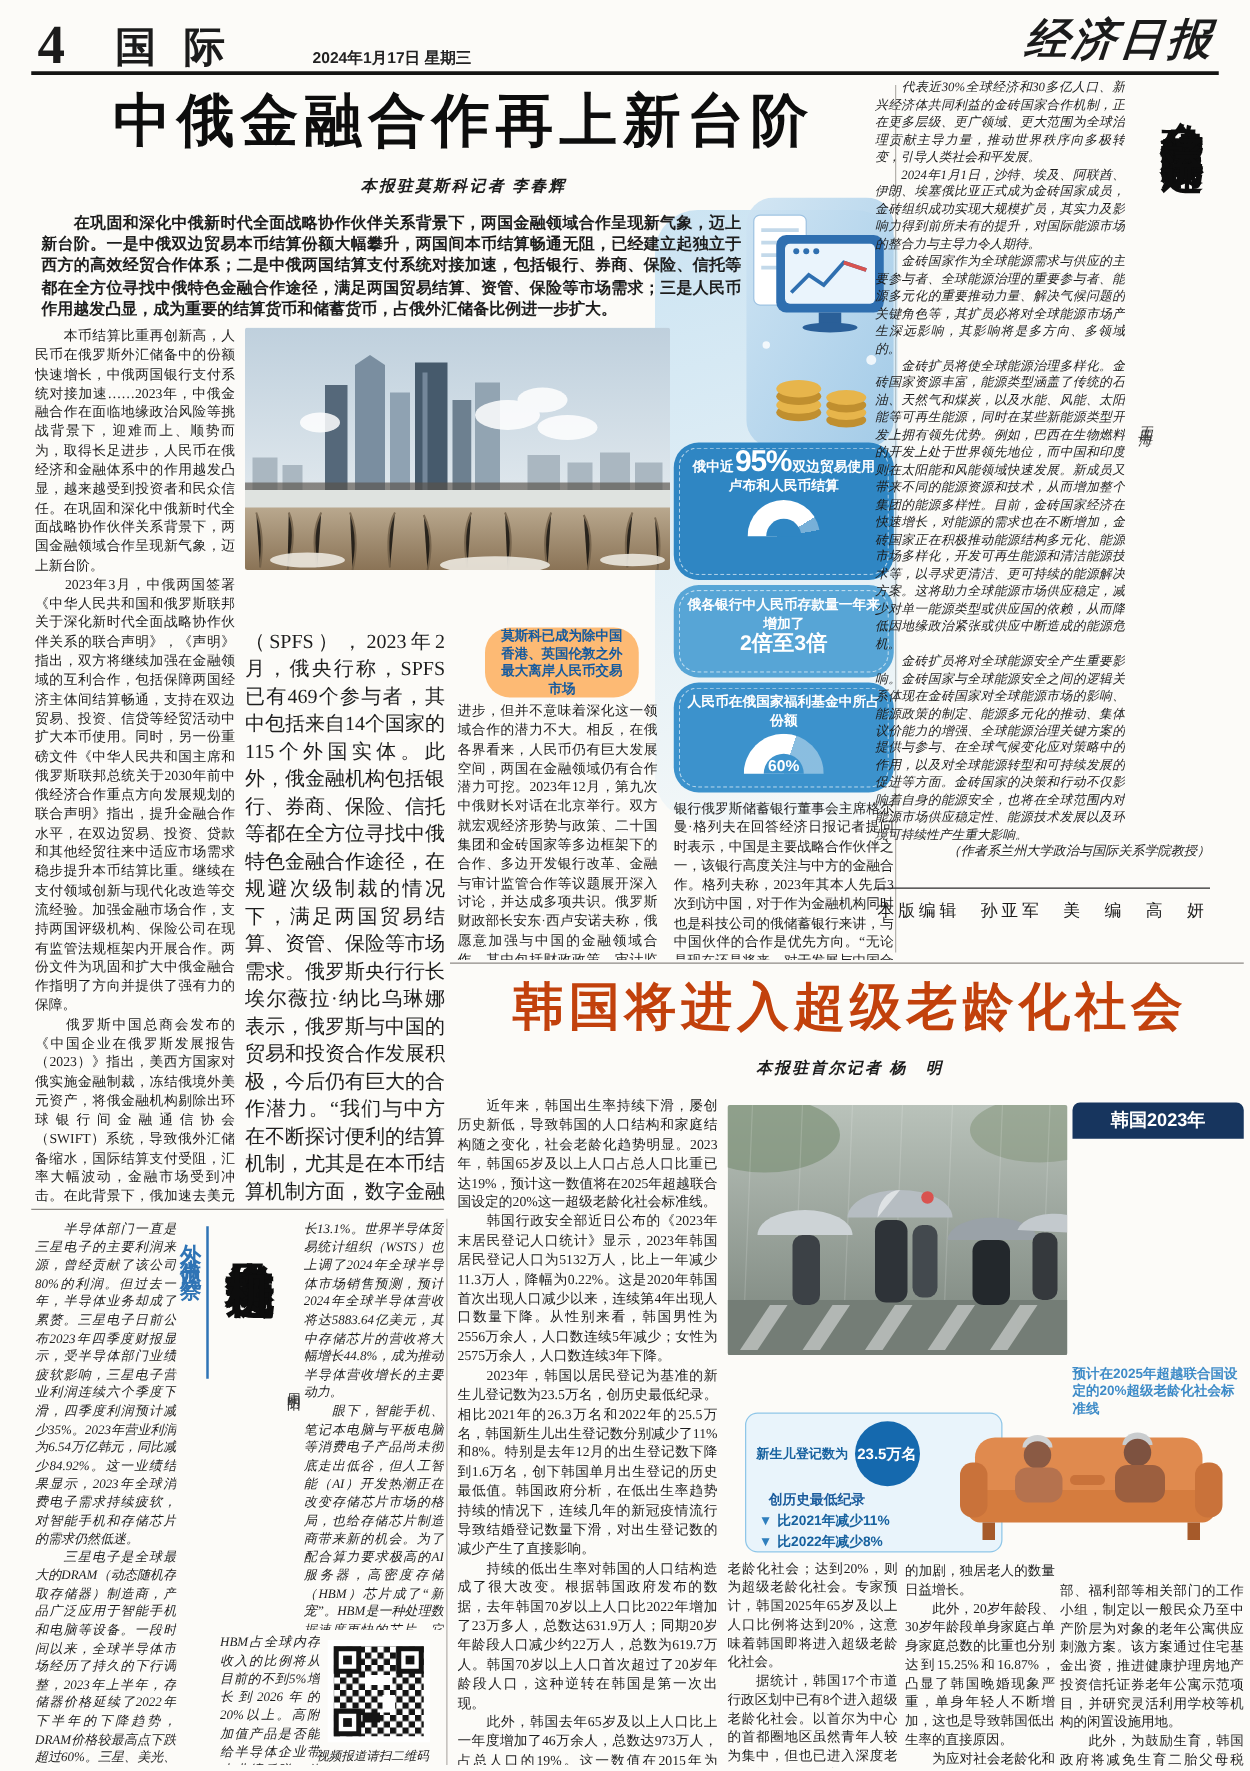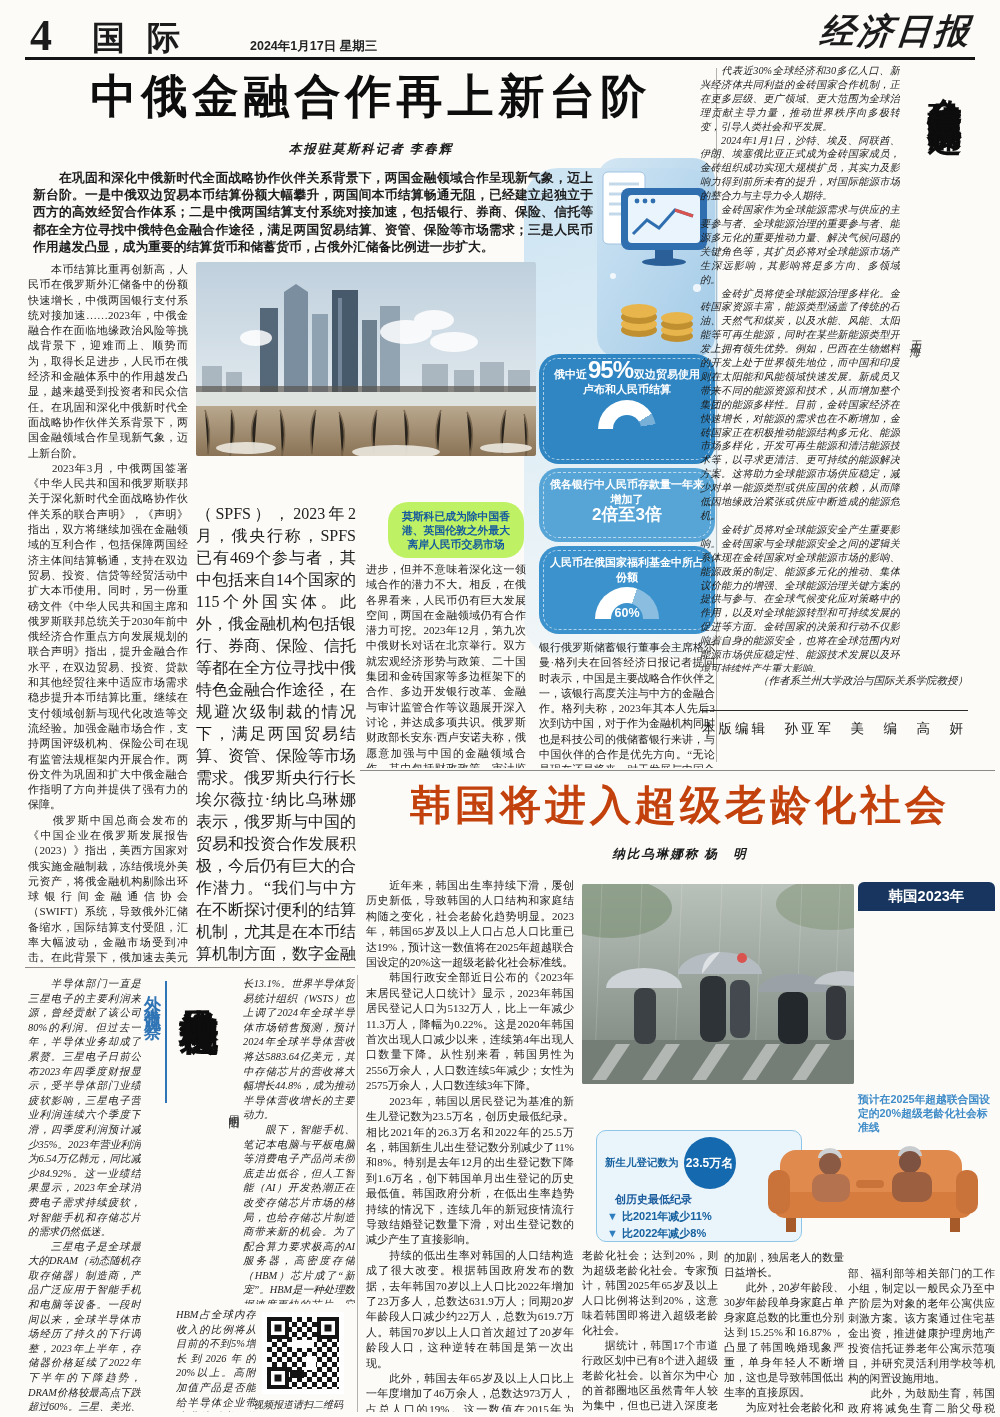--- a/index.html
+++ b/index.html
@@ -40,21 +40,21 @@
 
   .bubble{border-radius:20px;color:#fff;font-family:"Liberation Sans",sans-serif;font-weight:700;
           padding:9px 11px;box-sizing:border-box;}
   .bubble.dashed::before{content:"";position:absolute;inset:4px;border:1.5px dashed rgba(255,255,255,.6);
           border-radius:15px;pointer-events:none;}
   .r-b1{left:539px;top:354px;width:176px;height:110px;background:#2f86c3;font-size:11px;line-height:14.5px;text-align:center;}
   .b1-big{font-size:24px;font-weight:800;letter-spacing:-1px;padding:0 1px;}
   .r-b2{left:539px;top:468px;width:176px;height:74px;background:#57a5d6;font-size:11px;line-height:14.5px;text-align:center;}
   .b2-val{display:block;font-size:17px;font-weight:700;margin-top:2px;}
   .r-b3{left:539px;top:546px;width:176px;height:88px;background:#3c92cc;font-size:11px;line-height:14.5px;text-align:center;}
-  .r-bm{left:388px;top:502px;width:136px;height:56px;background:#bef264;color:#155a9e;
+  .r-bm{left:388px;top:502px;width:123px;height:56px;background:#fdba74;color:#155a9e;
         font-size:10.8px;line-height:14px;text-align:center;display:flex;align-items:center;}
 
   .arc95{position:relative;width:58px;height:29px;overflow:hidden;margin:4px auto 0;}
   .arc95::before{content:"";position:absolute;left:0;top:0;width:58px;height:58px;border-radius:50%;
         background:conic-gradient(from 268deg,#fff 0 150deg,rgba(255,255,255,.35) 150deg 172deg,transparent 172deg 360deg);}
   .arc95::after{content:"";position:absolute;left:15px;top:15px;width:28px;height:28px;border-radius:50%;background:#2f86c3;}
   .arc60{position:relative;width:64px;height:32px;overflow:hidden;margin:3px auto 0;}
   .arc60::before{content:"";position:absolute;left:0;top:0;width:64px;height:64px;border-radius:50%;
         background:conic-gradient(from 270deg,#fff 0 108deg,rgba(255,255,255,.4) 108deg 180deg,transparent 180deg 360deg);}
   .arc60::after{content:"";position:absolute;left:16px;top:16px;width:32px;height:32px;border-radius:50%;background:#3c92cc;}
@@ -331,21 +331,21 @@
       <g>
           <rect x="5" y="55" width="22" height="22" fill="#141414"></rect>
           <rect x="9" y="59" width="14" height="14" fill="#ffffff"></rect>
           <rect x="12.5" y="62.5" width="7" height="7" fill="#141414"></rect>
         </g>
     </svg>
   </div>
   <div class="abs s-qrcap">视频报道请扫二维码</div>
 
   <h2 class="abs k-headline" style="margin:0;">韩国将进入超级老龄化社会</h2>
-  <div class="abs k-byline">纳比乌琳娜称 杨　明</div>
+  <div class="abs k-byline">本报驻首尔记者 杨　明</div>
   <div class="abs k-col1 bt">　　近年来，韩国出生率持续下滑，屡创历史新低，导致韩国的人口结构和家庭结构随之变化，社会老龄化趋势明显。2023年，韩国65岁及以上人口占总人口比重已达19%，预计这一数值将在2025年超越联合国设定的20%这一超级老龄化社会标准线。
 　　韩国行政安全部近日公布的《2023年末居民登记人口统计》显示，2023年韩国居民登记人口为5132万人，比上一年减少11.3万人，降幅为0.22%。这是2020年韩国首次出现人口减少以来，连续第4年出现人口数量下降。从性别来看，韩国男性为2556万余人，人口数连续5年减少；女性为2575万余人，人口数连续3年下降。
 　　2023年，韩国以居民登记为基准的新生儿登记数为23.5万名，创历史最低纪录。相比2021年的26.3万名和2022年的25.5万名，韩国新生儿出生登记数分别减少了11%和8%。特别是去年12月的出生登记数下降到1.6万名，创下韩国单月出生登记的历史最低值。韩国政府分析，在低出生率趋势持续的情况下，连续几年的新冠疫情流行导致结婚登记数量下滑，对出生登记数的减少产生了直接影响。
 　　持续的低出生率对韩国的人口结构造成了很大改变。根据韩国政府发布的数据，去年韩国70岁以上人口比2022年增加了23万多人，总数达631.9万人；同期20岁年龄段人口减少约22万人，总数为619.7万人。韩国70岁以上人口首次超过了20岁年龄段人口，这种逆转在韩国是第一次出现。
 　　此外，韩国去年65岁及以上人口比上一年度增加了46万余人，总数达973万人，占总人口的19%。这一数值在2015年为13.2%，2020年为16.4%，2022年为18.0%，呈现逐年上升的趋势。
 　　根据联合国设定的标准，65岁及以上人口占总人口比重达到7%，即为老龄化社会；达到14%，则为深度</div>
 
   <div class="abs k-photo">
     <svg width="272" height="200" viewBox="0 0 272 200">
       <defs>

